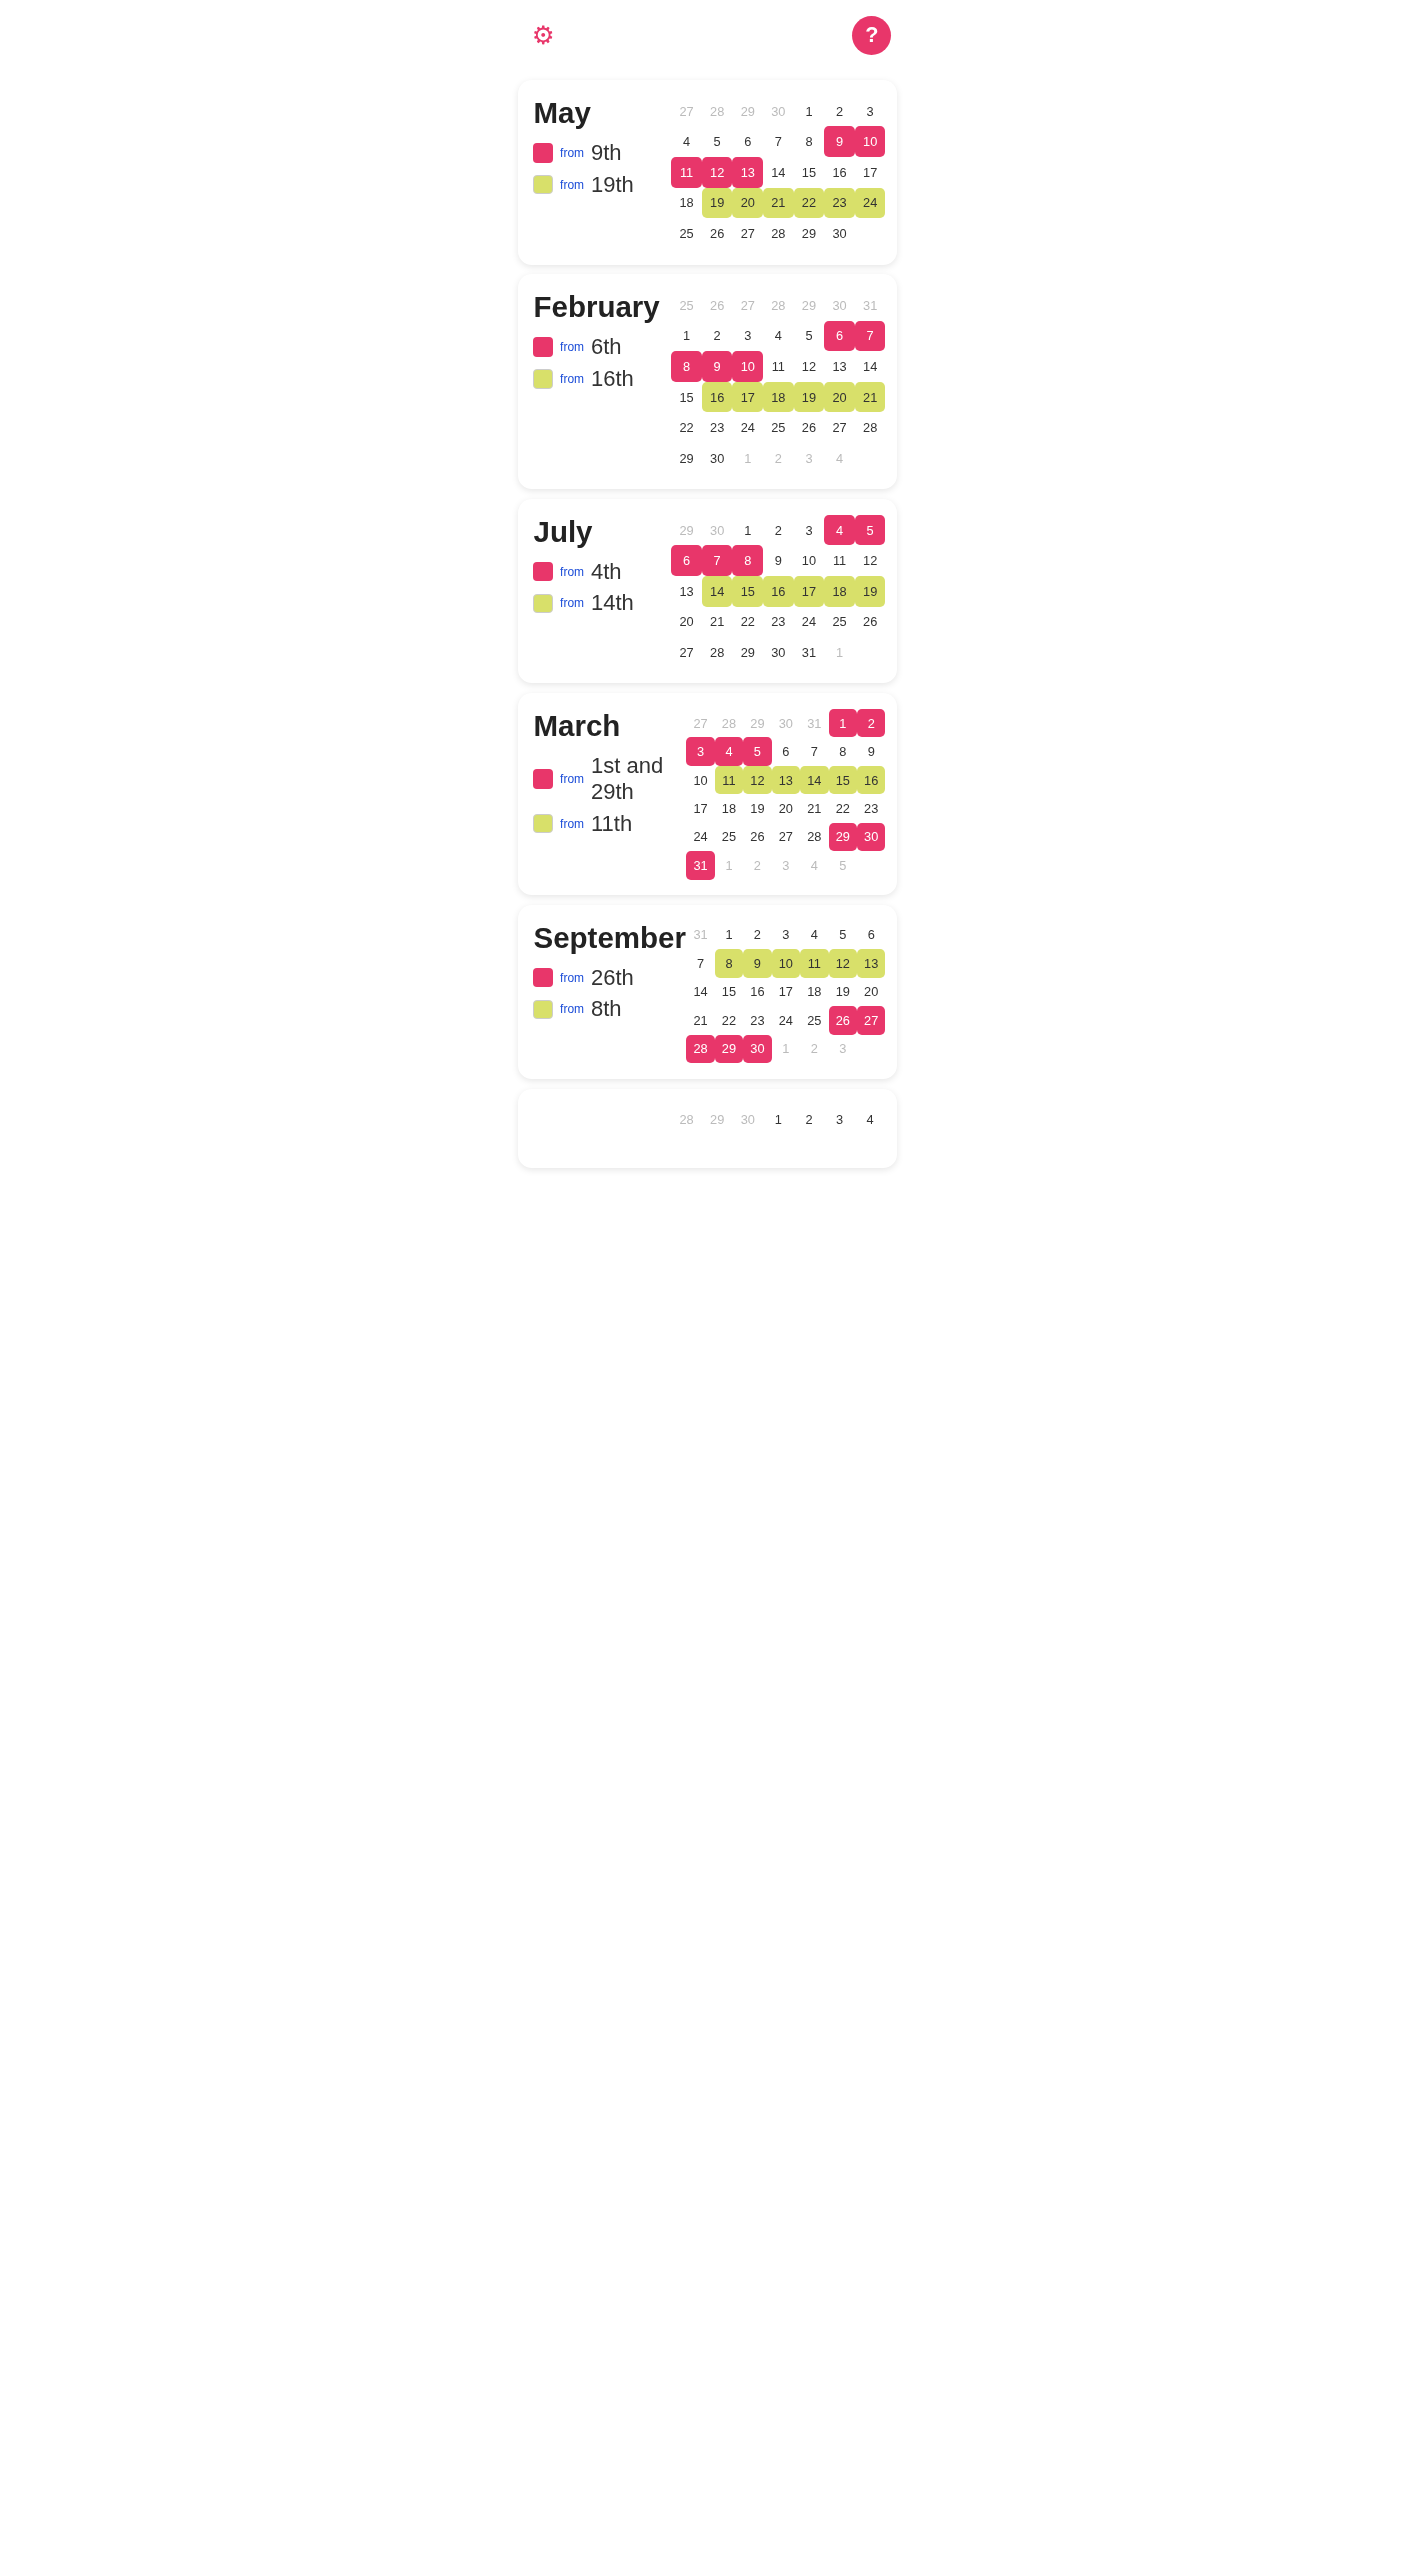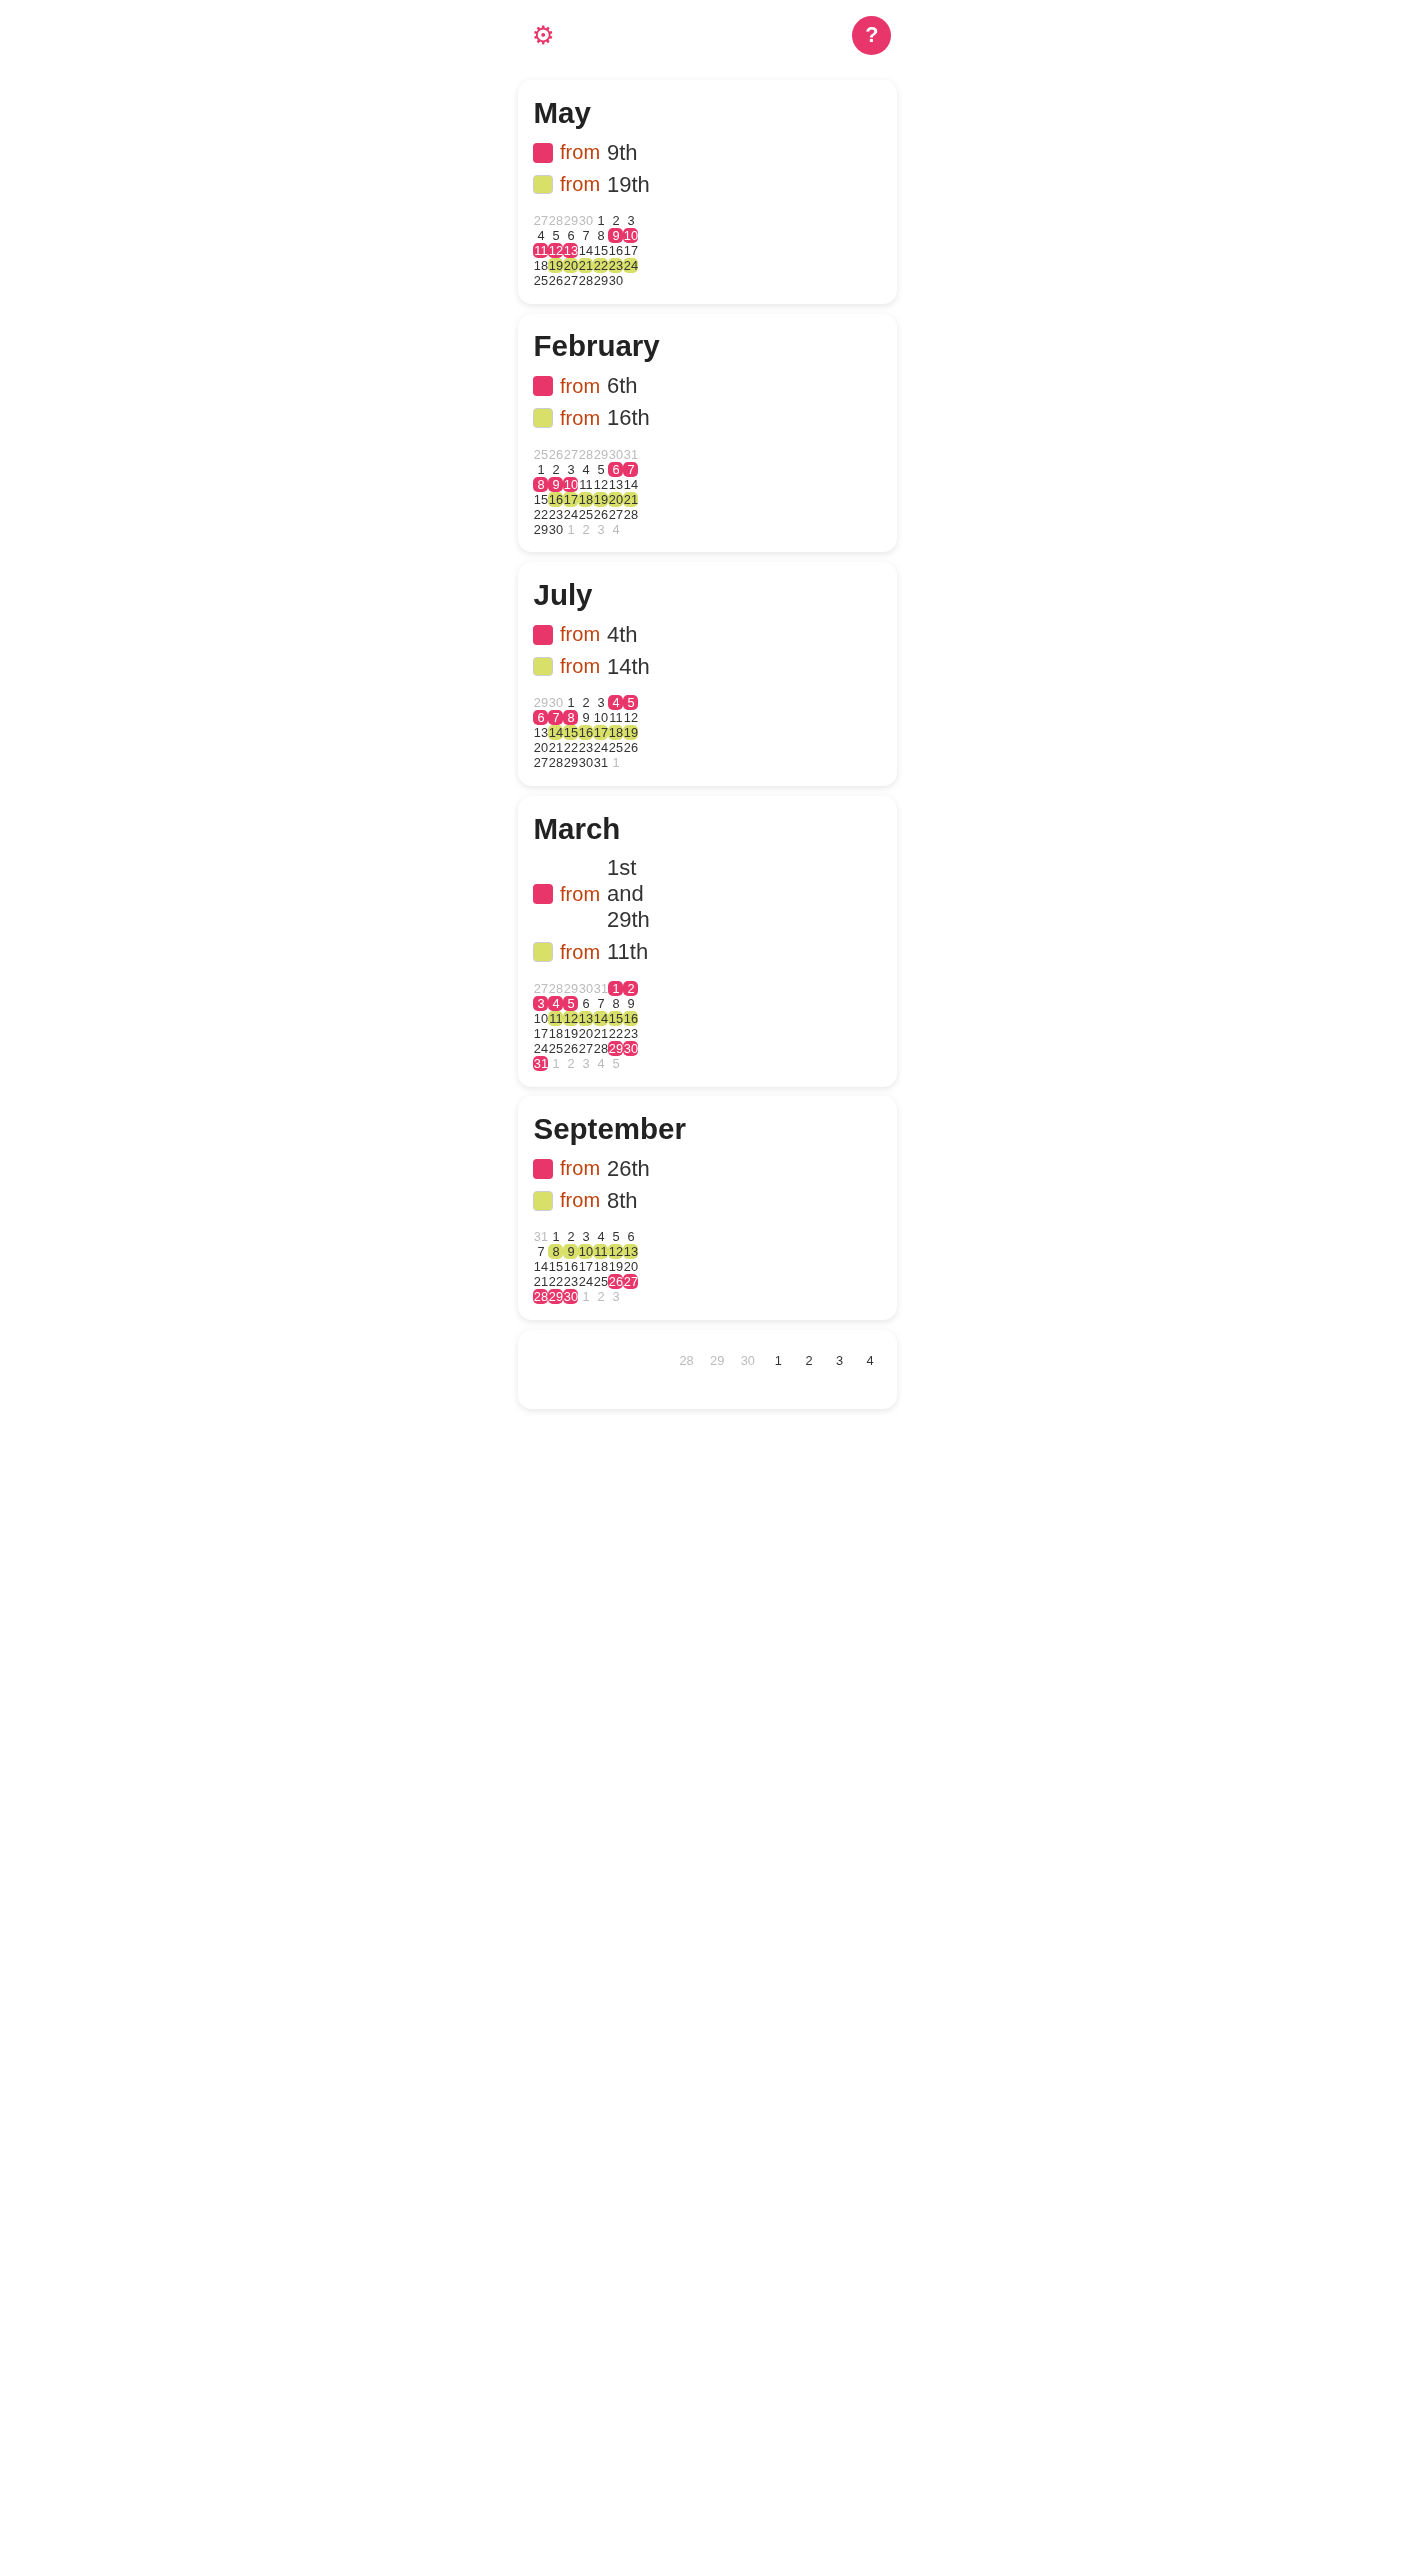--- a/index.html
+++ b/index.html
@@ -29,21 +29,20 @@
     }
     .gear-icon { color: #e8366a; font-size: 25.6px; }
 
     .month-card {
       background: white;
       border-radius: 13.8px;
       box-shadow: 0 2px 7.9px rgba(0,0,0,0.10);
       margin: 9.8px 13.8px;
       padding: 15.7px 11.8px 15.7px 15.7px;
       display: flex;
-      flex-direction: column;
       align-items: flex-start;
       gap: 9.8px;
       justify-content: flex-end;
     }
     .month-left {
       min-width: 128px;
       max-width: 143px;
     }
     .month-name {
       font-size: 29.5px;
@@ -66,23 +65,23 @@
       border-radius: 3.9px;
       flex-shrink: 0;
     }
     .legend-box.pink { background: #e8366a; }
     .legend-box.yellow { background: #d8e06a; border: 1px solid #ccc; }
     .legend-text {
       font-size: 22px;
       font-family: 'Comic Sans MS', cursive, sans-serif;
     }
     .legend-from {
-      font-size: 20px;
+      font-size: 12px;
       font-family: 'Comic Sans MS', cursive, sans-serif;
-      color: #c2410c;
+      color: #1d4ed8;
     }
 
     .calendar {
       flex: 1;
       min-width: 0;
     }
     .cal-grid {
       display: grid;
       grid-template-columns: repeat(7, 1fr);
       gap: 0;

